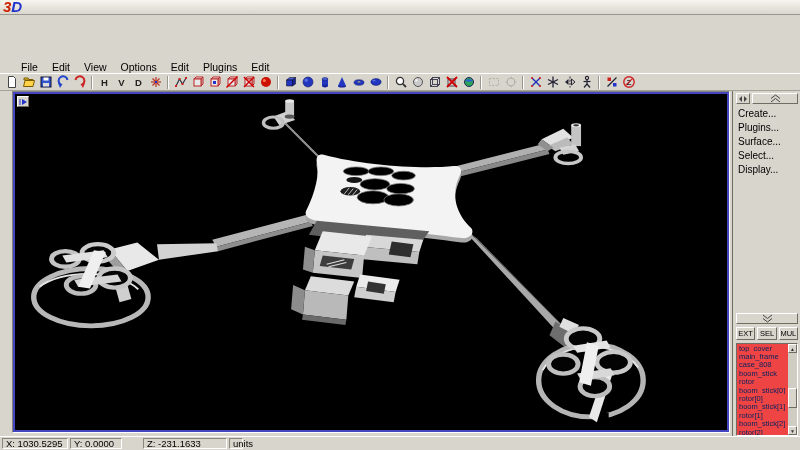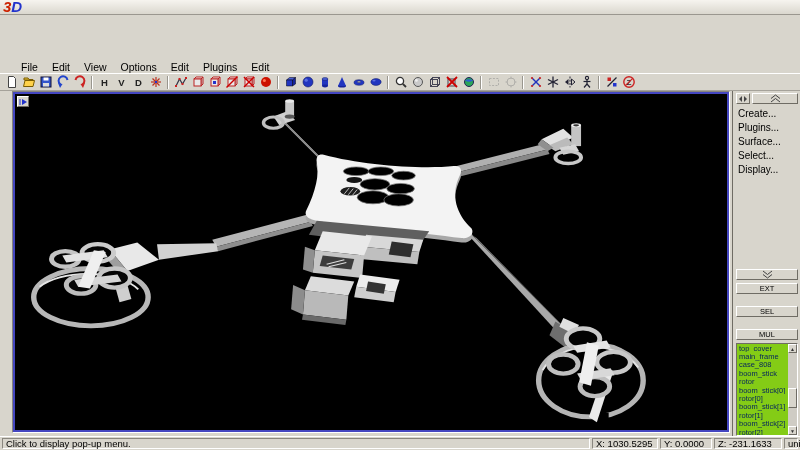--- a/index.html
+++ b/index.html
@@ -39,42 +39,42 @@
   
   .rightpanel { width:68px; background:#d8d5cc; border-left:1px solid #6f6c64; padding:2px 2px 0 3px;
                 display:flex; flex-direction:column; font-size:10px; }
   .rp-row { display:flex; gap:2px; margin-bottom:3px; }
   .btn3d { background:#d8d5cc; border:1px solid; border-color:#fff #6f6c64 #6f6c64 #fff;
            font-size:8px; display:flex; align-items:center; justify-content:center; font-family:inherit; }
   .dockbtn { width:14px; height:11px; }
   .rollbtn { flex:1; height:11px; }
   .cmd { padding:1px 2px 2px 2px; font-size:10px; }
   .spacer { flex:1; }
-  .modes { display:flex; gap:12px; margin:2px 0 3px 0;flex-direction:column; }
+  .modes { display:flex; gap:2px; margin:2px 0 3px 0; }
   .modebtn { flex:1; height:13px; font-size:7.5px; }
   .listbox { height:93px; background:#fff; border:1px solid; border-color:#6f6c64 #fff #fff #6f6c64;
              position:relative; overflow:hidden; }
   .objcol { position:absolute; left:0; top:0; right:9px; }
   .obj { height:8.4px; display:flex; align-items:center; padding-left:2px; font-size:7.5px;
-         background:#84cc16; color:#05235e; white-space:nowrap; overflow:hidden; }
+         background:#ef4444; color:#05235e; white-space:nowrap; overflow:hidden; }
   .lb-scroll { position:absolute; right:0; top:0; bottom:0; width:9px; background:#cfccc4;
                display:flex; flex-direction:column; justify-content:space-between; }
   .lb-arrow { height:9px; font-size:5px; line-height:9px; text-align:center; color:#333;
               background:#d8d5cc; border:1px solid; border-color:#fff #6f6c64 #6f6c64 #fff; }
   .lb-thumb { position:absolute; right:0; top:44px; width:9px; height:20px; background:#d8d5cc;
               border:1px solid; border-color:#fff #6f6c64 #6f6c64 #fff; }
   .actions { display:grid; grid-template-columns:1fr 1fr; gap:2px; margin-top:3px; margin-bottom:26px; }
   .actbtn { height:12px; font-size:8px; }
 
   
   .statusbar { height:14px; display:flex; gap:2px; padding:1px 2px; background:#d8d5cc; border-top:1px solid #fff; }
   .seg { border:1px solid; border-color:#8a877f #fff #fff #8a877f; font-size:9.5px;
          display:flex; align-items:center; padding:0 3px; white-space:nowrap; }
   .seg.hint { flex:1; }
-  .seg.sx { width:66px; } .seg.sy { width:52px; } .seg.sz { width:68px; } .seg.su { width:14px; }
+  .seg.sx { width:66px; } .seg.sy { width:52px; } .seg.sz { width:84px;margin-left:19px; } .seg.su { width:14px; }
 </style>
 </head>
 <body>
 
 <div class="app">
 
   <div class="titlebar">
     <span class="appicon">3D</span>
   </div>
 
@@ -516,20 +516,19 @@
         <div class="lb-scroll">
           <div class="lb-arrow">▲</div>
           <div class="lb-arrow">▼</div>
         </div>
         <div class="lb-thumb"></div>
       </div>
     </div>
   </div>
 
   <div class="statusbar">
-    <div class="seg hint">Click to display pop-up menu.</div>
     <div class="seg sx">X: 1030.5295</div>
     <div class="seg sy">Y: 0.0000</div>
     <div class="seg sz">Z: -231.1633</div>
     <div class="seg su">units</div>
   </div>
 
 </div>
 
 </body></html>

